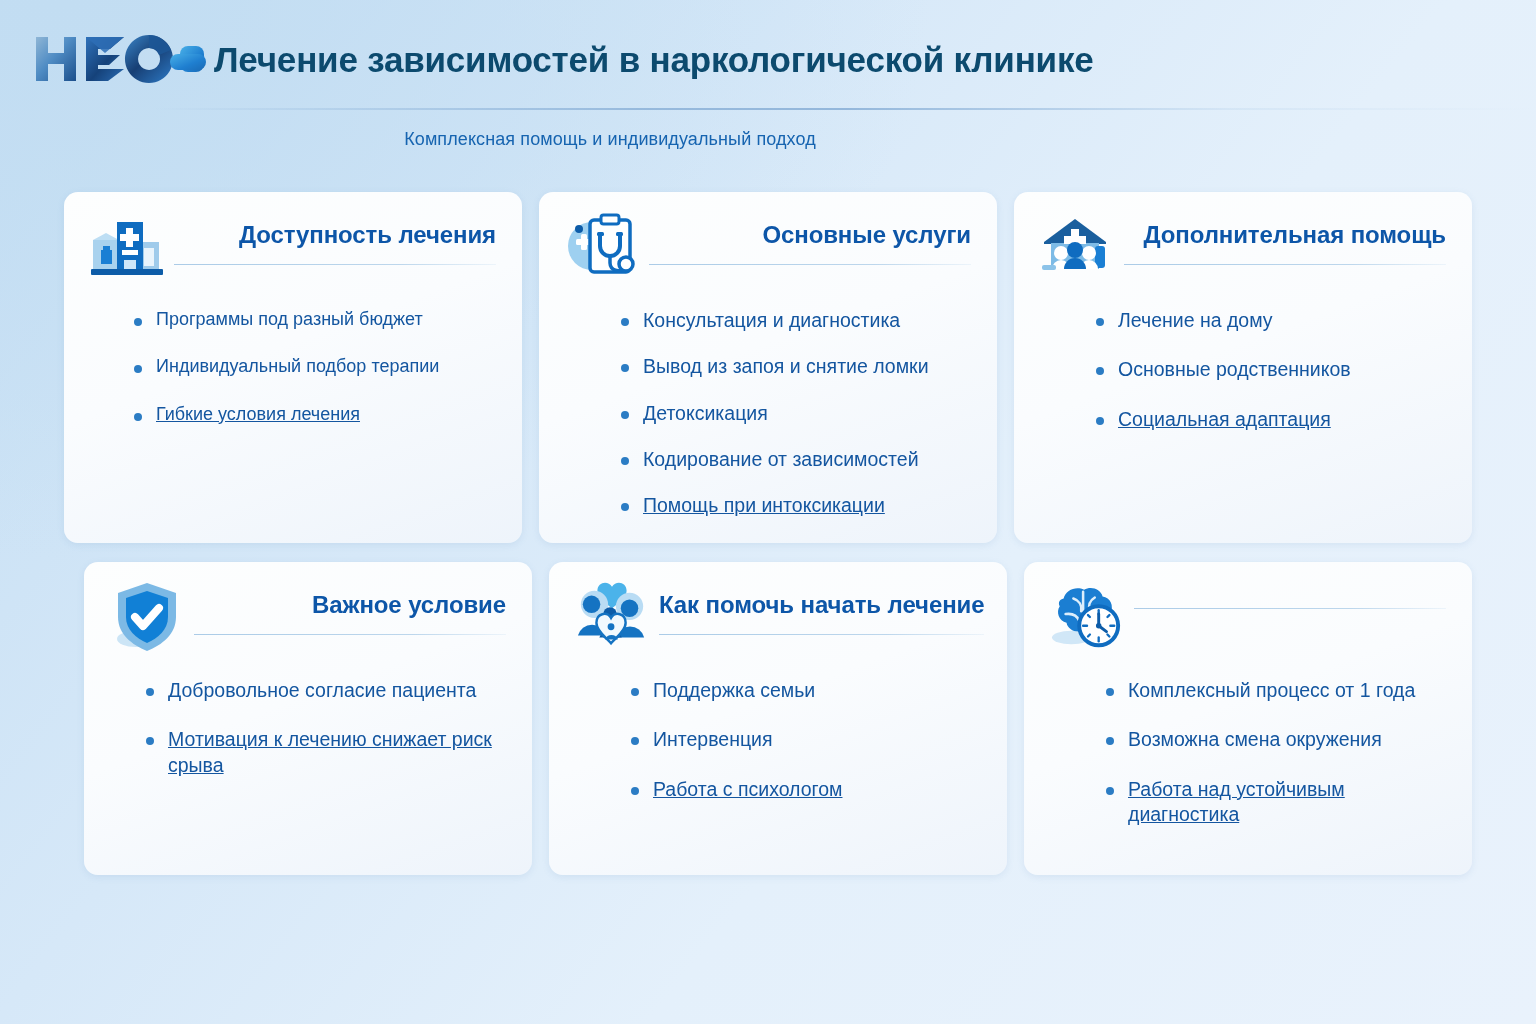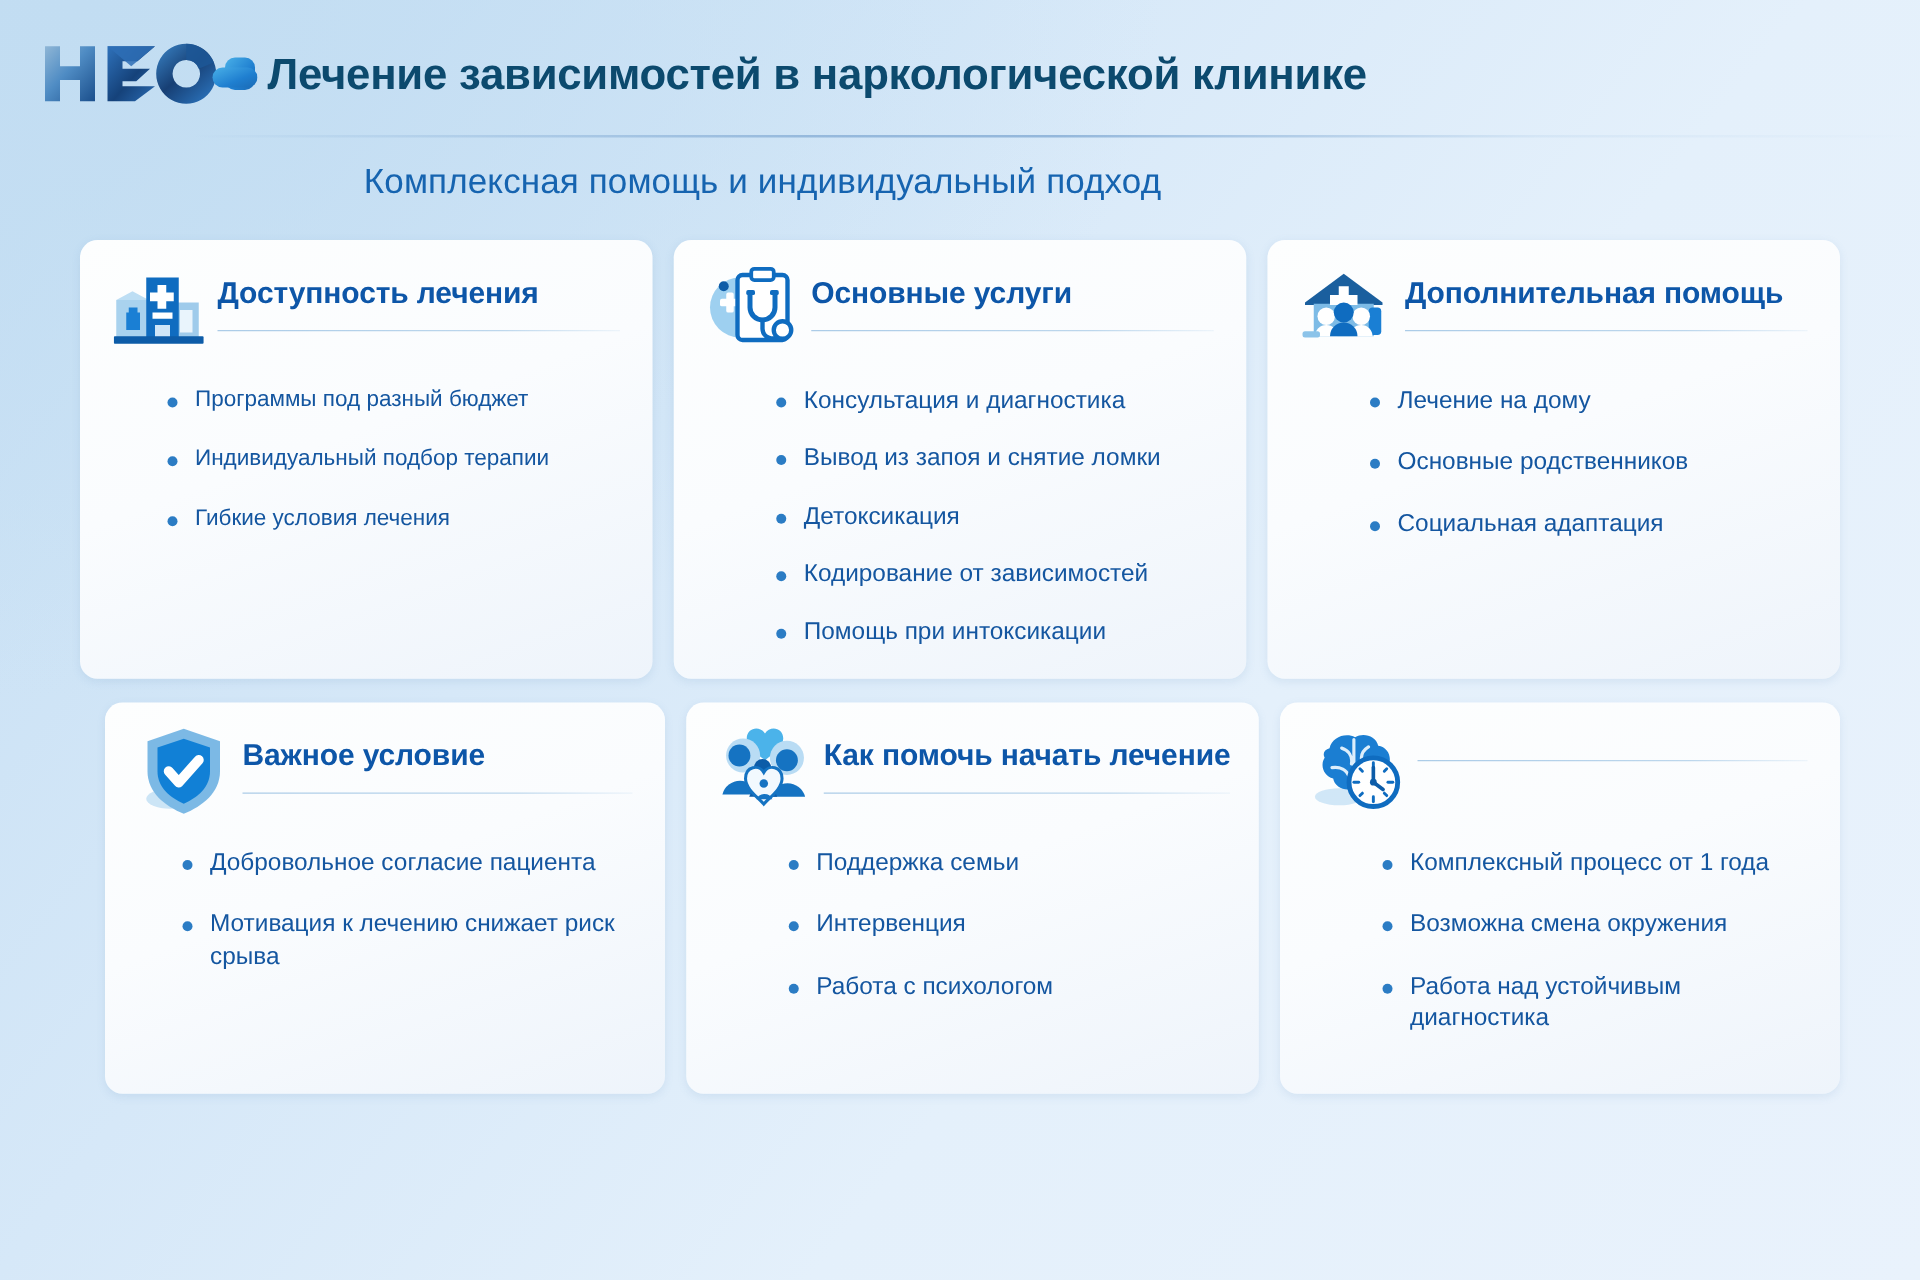--- a/index.html
+++ b/index.html
@@ -67,21 +67,21 @@
       rgba(140,180,218,0.15) 80%,
       rgba(140,180,218,0) 100%);
   }
 
   .subtitle {
     position: absolute;
     left: 0;
     top: 129px;
     width: 1220px;
     text-align: center;
-    font-size: 28px;
+    font-size: 18px;
     color: #1664b0;
     letter-spacing: 0.1px;
   }
 
   
   .grid {
     position: absolute;
     left: 64px;
     top: 192px;
     width: 1408px;
@@ -102,20 +102,21 @@
     padding: 22px 26px 20px 26px;
   }
   .row-1 .card { height: 351px; }
   .row-2 .card { height: 313px; }
 
   .card-head {
     display: flex;
     align-items: flex-start;
     gap: 10px;
     height: 74px;
+    text-align: right;
   }
 
   .card-icon {
     width: 74px;
     min-width: 74px;
     height: 74px;
     display: flex;
     align-items: center;
     justify-content: center;
     margin-top: -4px;
@@ -151,21 +152,21 @@
     padding-left: 44px;
   }
   .bullets li {
     position: relative;
     font-size: 19.5px;
     color: #1456a0;
     line-height: 1.3;
     margin-bottom: 24px;
     padding-left: 22px;
   }
-  .bullets li:last-child { margin-bottom: 0; }
+  .bullets li:last-child { margin-bottom: 0; text-decoration: underline; }
   .bullets li::before {
     content: "";
     position: absolute;
     left: 0;
     top: 10px;
     width: 8px;
     height: 8px;
     border-radius: 50%;
     background: #2b7cc4;
   }

